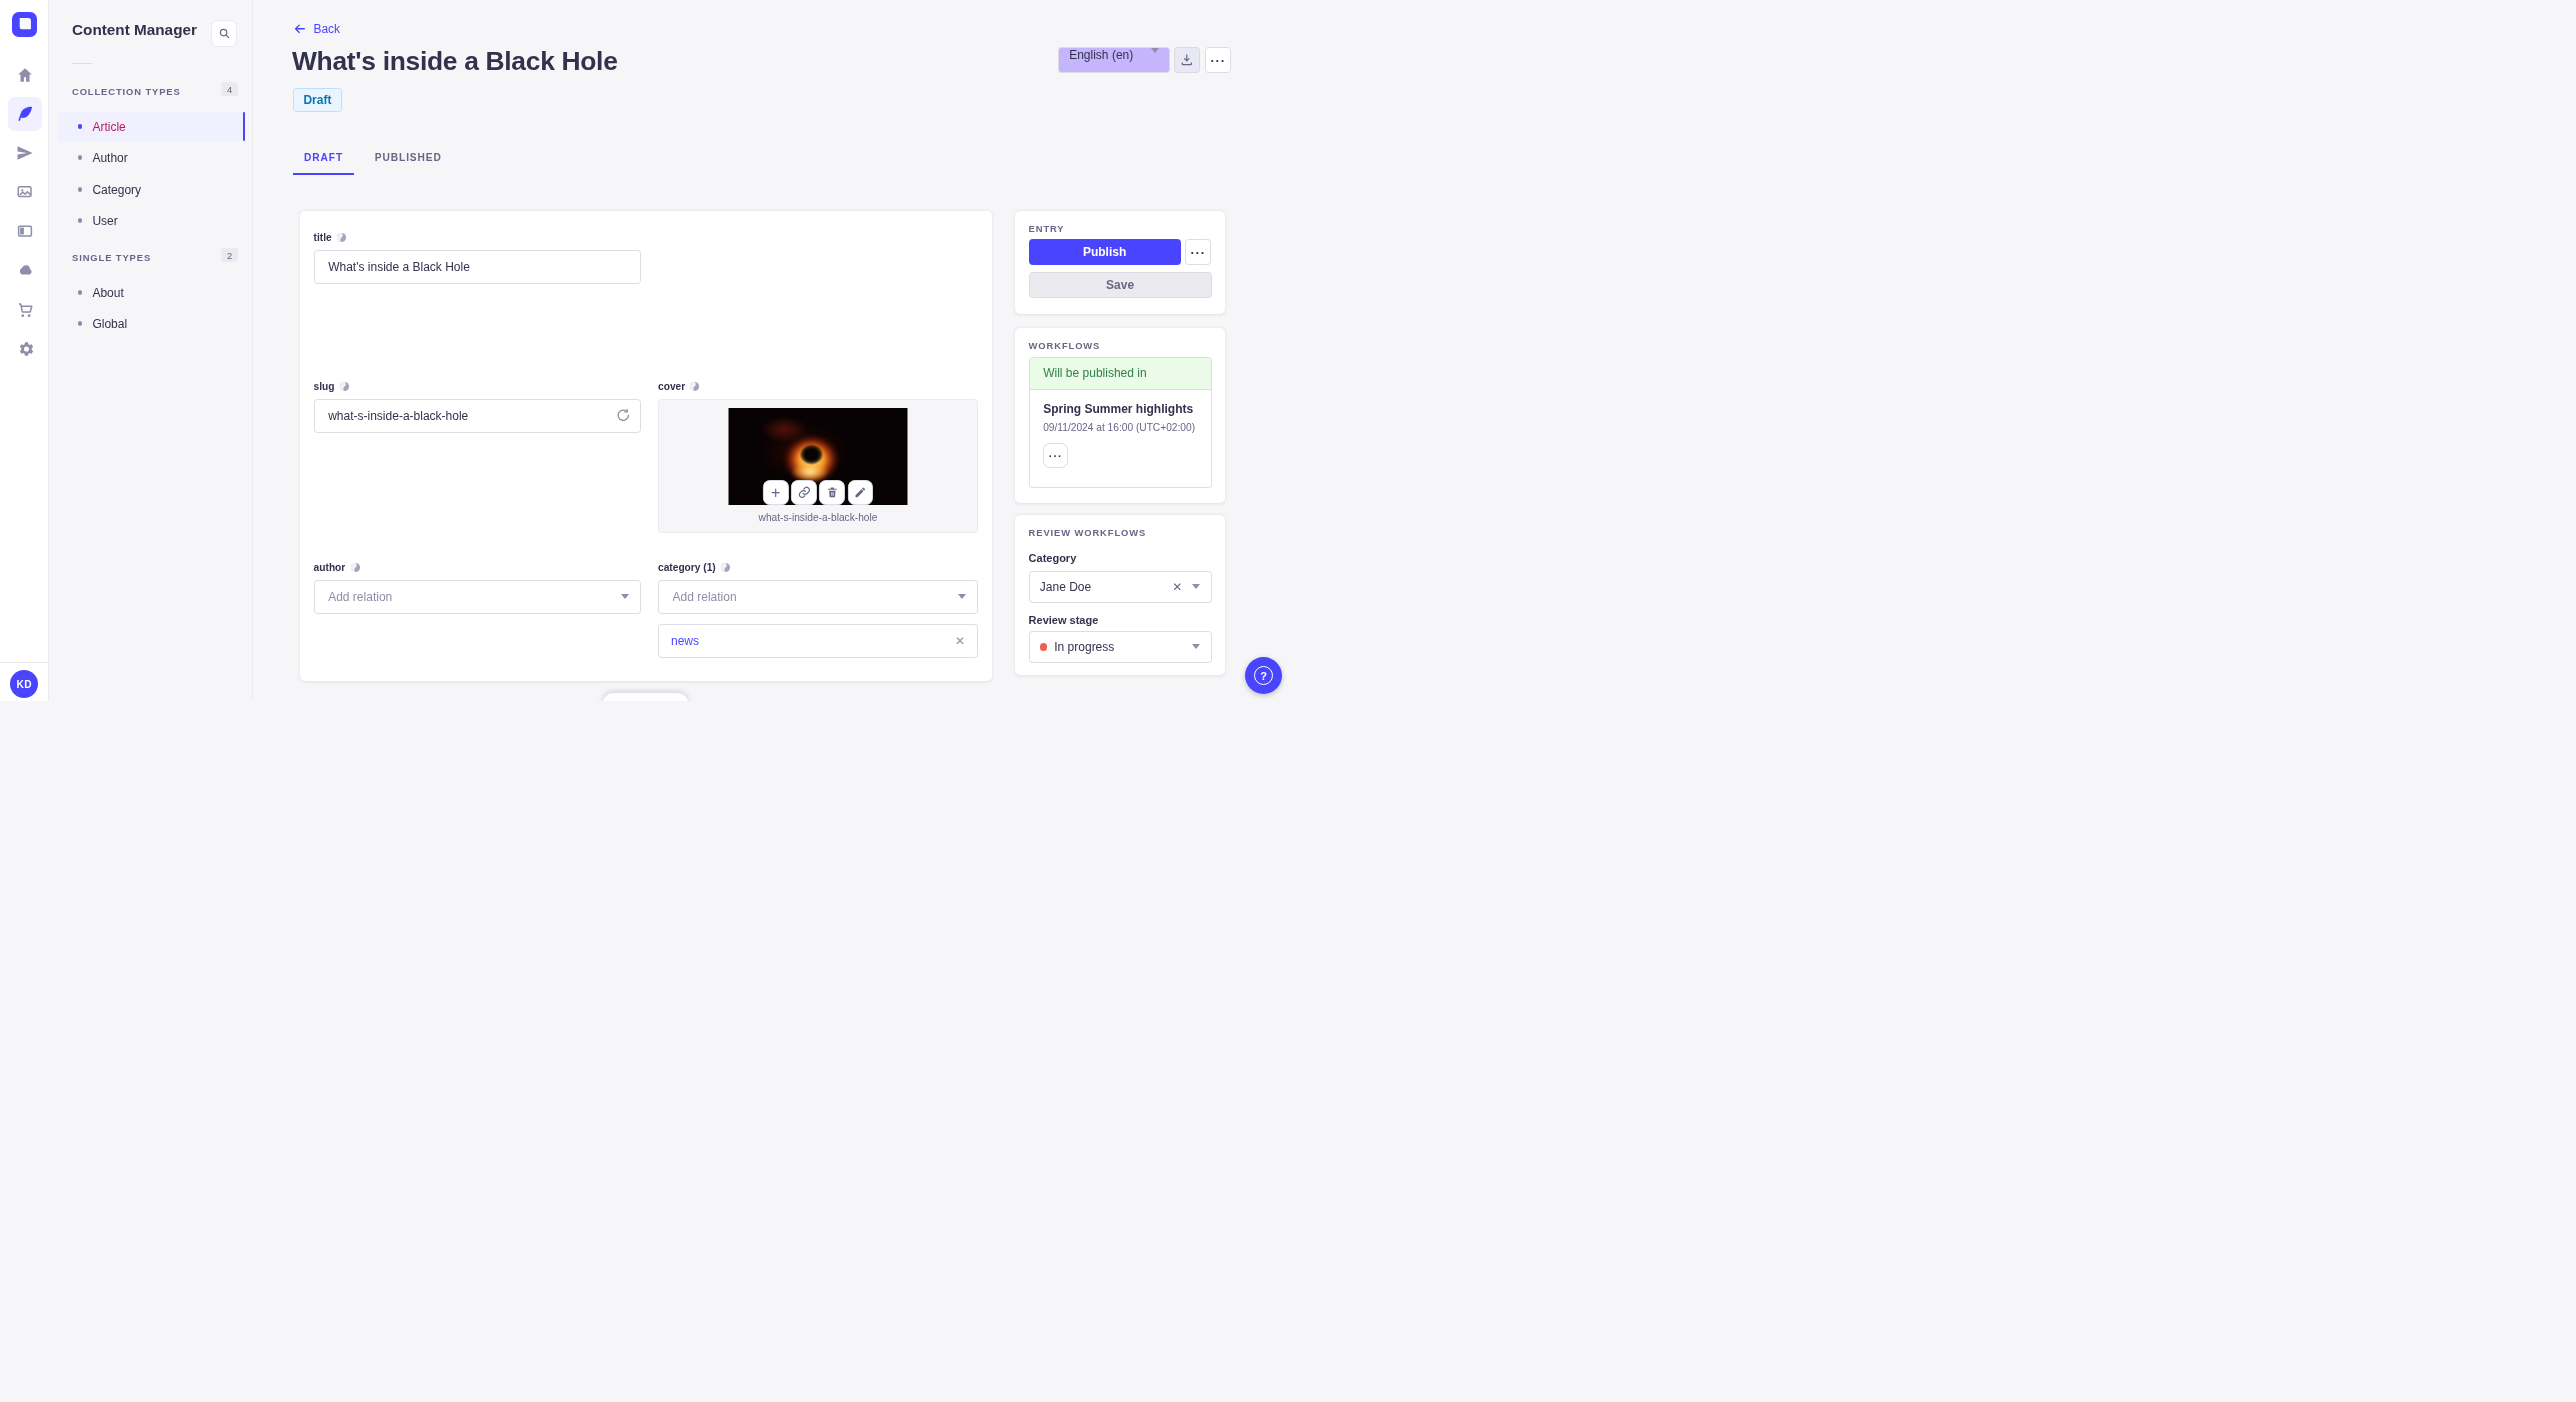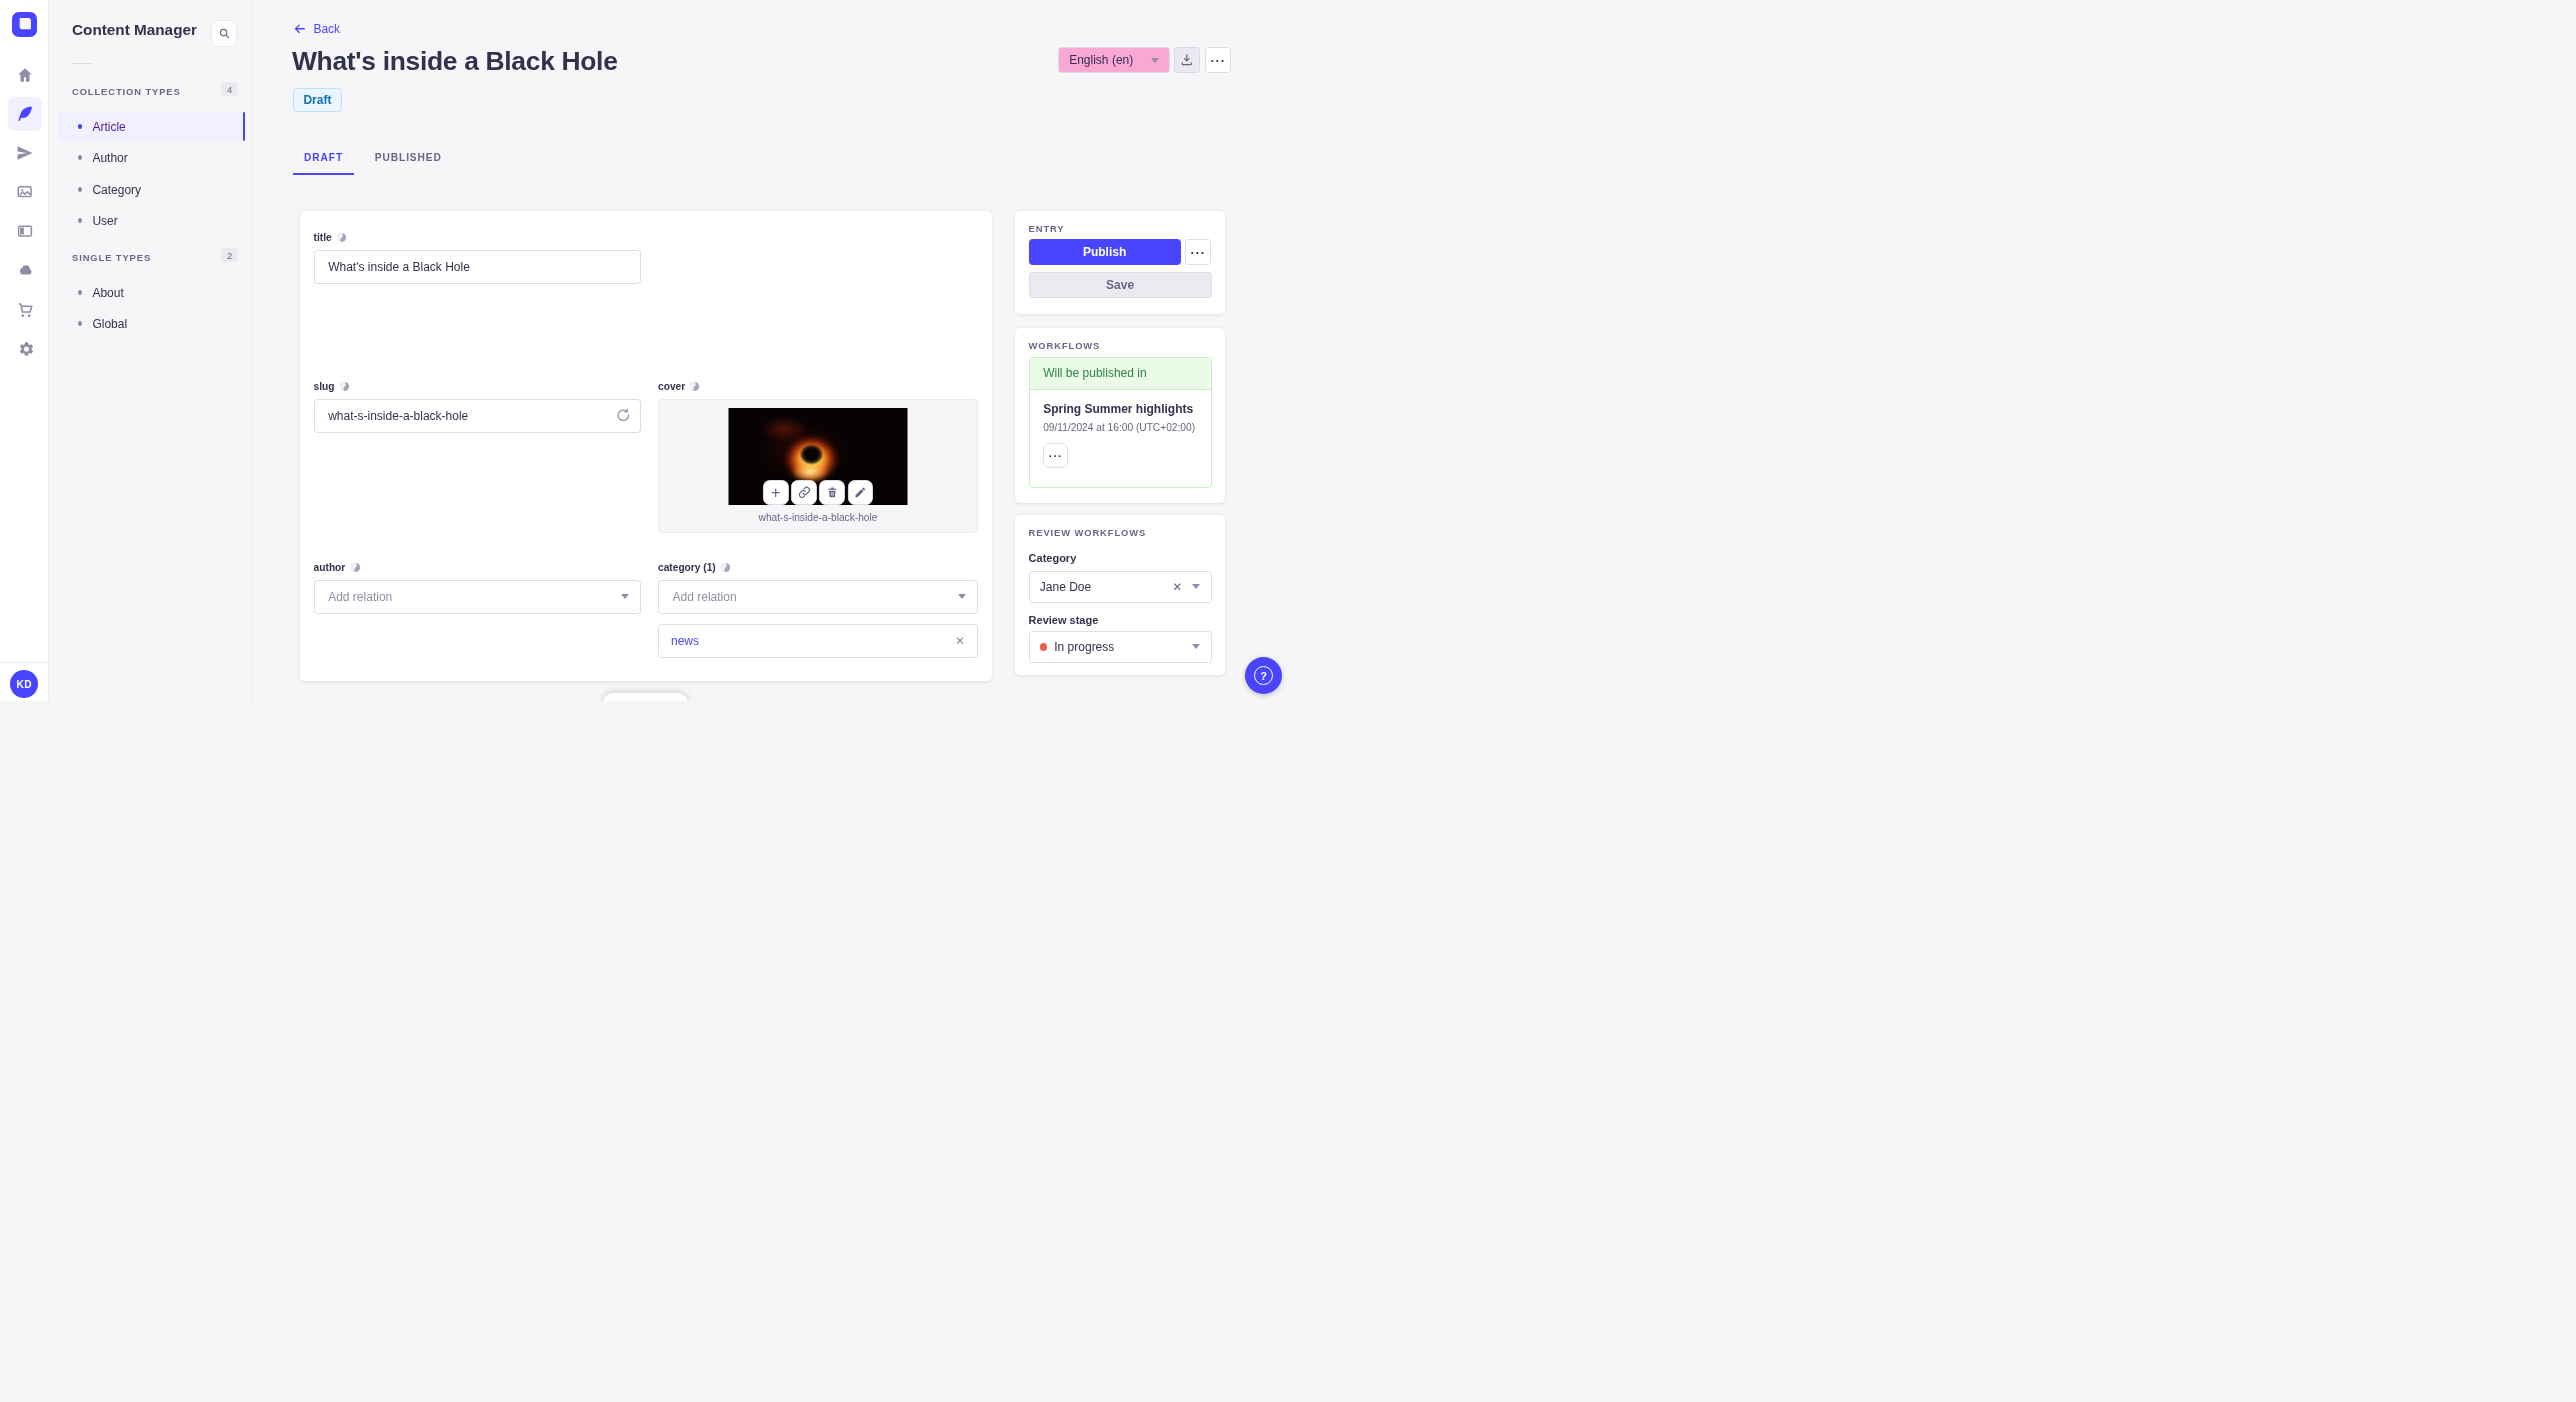--- a/index.html
+++ b/index.html
@@ -23,29 +23,29 @@
   
   .subnav { position:absolute; left:49px; top:0; width:204px; height:701px; background:#f6f6f9; border-right:0.9px solid #eaeaef; }
   .subnav-title { position:absolute; left:23px; top:21px; font-size:15.3px; font-weight:bold; color:#32324d; }
   .search-btn { position:absolute; left:162px; top:20.4px; width:26.4px; height:26.4px; background:#fff; border:0.9px solid #eaeaef; border-radius:6.8px; display:flex; align-items:center; justify-content:center; color:#666687; }
   .search-btn svg { width:12.8px; height:12.8px; }
   .subnav-hr { position:absolute; left:23px; top:63px; width:20.4px; border-top:0.9px solid #dcdce4; }
   .sec-head { position:absolute; left:23px; font-size:9.4px; font-weight:bold; letter-spacing:0.9px; color:#666687; }
   .sec-badge { position:absolute; left:172px; padding:1.7px 6px; background:#eaeaef; border-radius:3.4px; font-size:9.4px; color:#666687; }
   .snav-item { position:absolute; left:8.5px; width:187px; height:29px; border-radius:3.4px; display:flex; align-items:center; padding-left:20.4px; gap:10.2px; color:#32324d; cursor:pointer; }
   .snav-item .dot { width:4.3px; height:4.3px; border-radius:50%; background:#8e8ea9; flex:none; }
-  .snav-item.active { background:#f0f0ff; color:#4c1d95; font-weight:500; }
+  .snav-item.active { background:#f0f0ff; color:#be185d; font-weight:500; }
   .snav-item.active .dot { background:#4945ff; }
   .snav-item.active::after { content:""; position:absolute; right:-0.9px; top:0; width:2.6px; height:29px; background:#4945ff; border-radius:1.7px; }
 
   
   .back-link { position:absolute; left:293px; top:22px; display:flex; align-items:center; gap:6.8px; color:#4945ff; font-size:12px; font-weight:500; cursor:pointer; }
   .back-link svg { width:13.6px; height:13.6px; }
   .page-title { position:absolute; left:292px; top:46px; font-size:26.4px; font-weight:bold; color:#32324d; letter-spacing:-0.3px; }
-  .locale-select { position:absolute; left:1058px; top:47px; width:112px; height:26.4px; background:#f9a8d4; border:0.9px solid #dcdce4; border-radius:3.4px; display:flex; align-items:center; padding:0 10.2px; gap:6.8px; font-size:12px; color:#32324d; cursor:pointer; }
+  .locale-select { position:absolute; left:1058px; top:47px; width:112px; height:26.4px; background:#c4b5fd; border:0.9px solid #dcdce4; border-radius:3.4px; display:flex; padding:0 10.2px; gap:6.8px; font-size:12px; color:#32324d; cursor:pointer; }
   .locale-select .grow { flex:1; }
   .caret { width:0; height:0; border-left:4.3px solid transparent; border-right:4.3px solid transparent; border-top:5.1px solid #8e8ea9; flex:none; }
   .dl-btn { position:absolute; left:1174px; top:47px; width:26.4px; height:26.4px; background:#e9e9f4; border:0.9px solid #d9d8e3; border-radius:3.4px; display:flex; align-items:center; justify-content:center; color:#666687; cursor:pointer; }
   .dl-btn svg { width:13.6px; height:13.6px; }
   .more-btn { width:26.4px; height:26.4px; background:#fff; border:0.9px solid #dcdce4; border-radius:3.4px; display:flex; align-items:center; justify-content:center; color:#32324d; font-size:12.8px; font-weight:bold; letter-spacing:0.9px; cursor:pointer; }
   .hdr-more { position:absolute; left:1205px; top:47px; }
   .status-badge { position:absolute; left:293px; top:88px; height:24px; padding:0 9.4px; display:flex; align-items:center; background:#eaf5ff; border:0.9px solid #b8e1ff; border-radius:3.4px; color:#0c75af; font-size:12px; font-weight:bold; }
 
   
   .tabs { position:absolute; left:293px; top:141px; display:flex; height:32px; }

